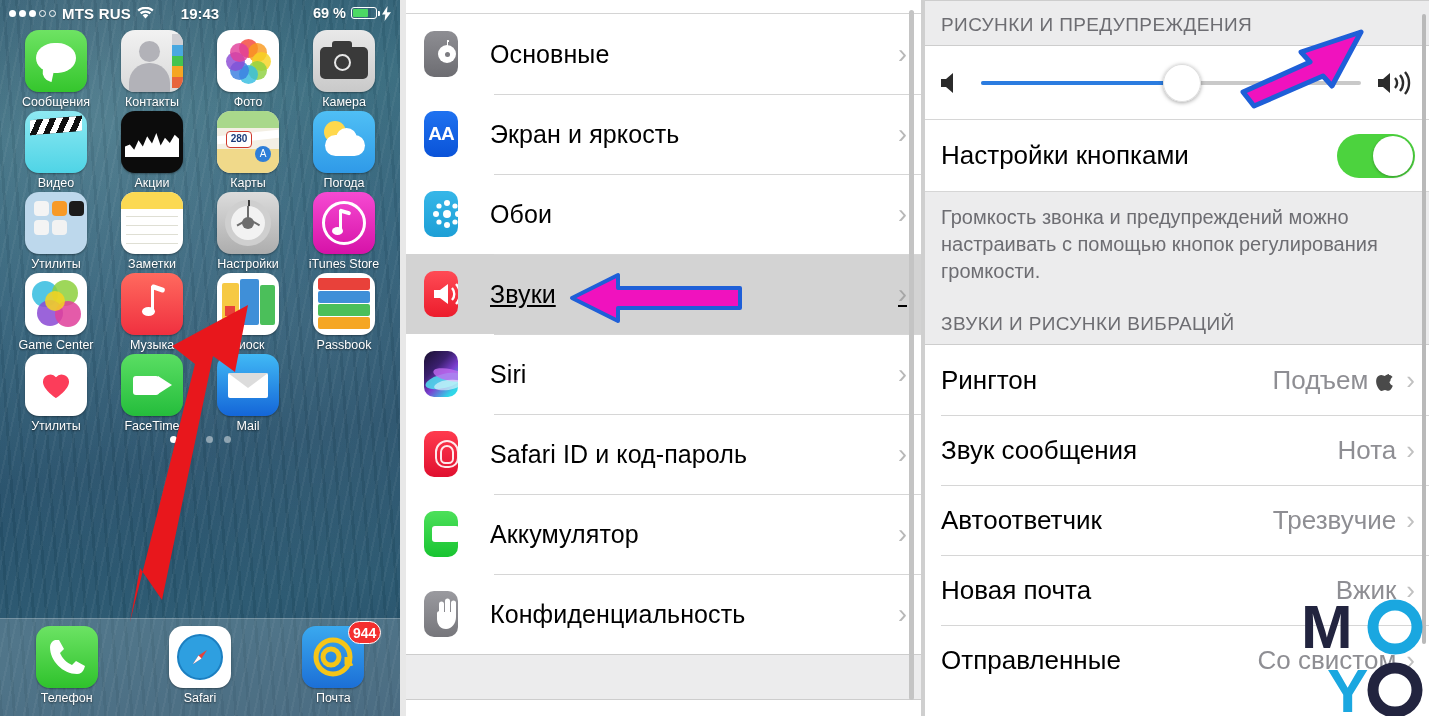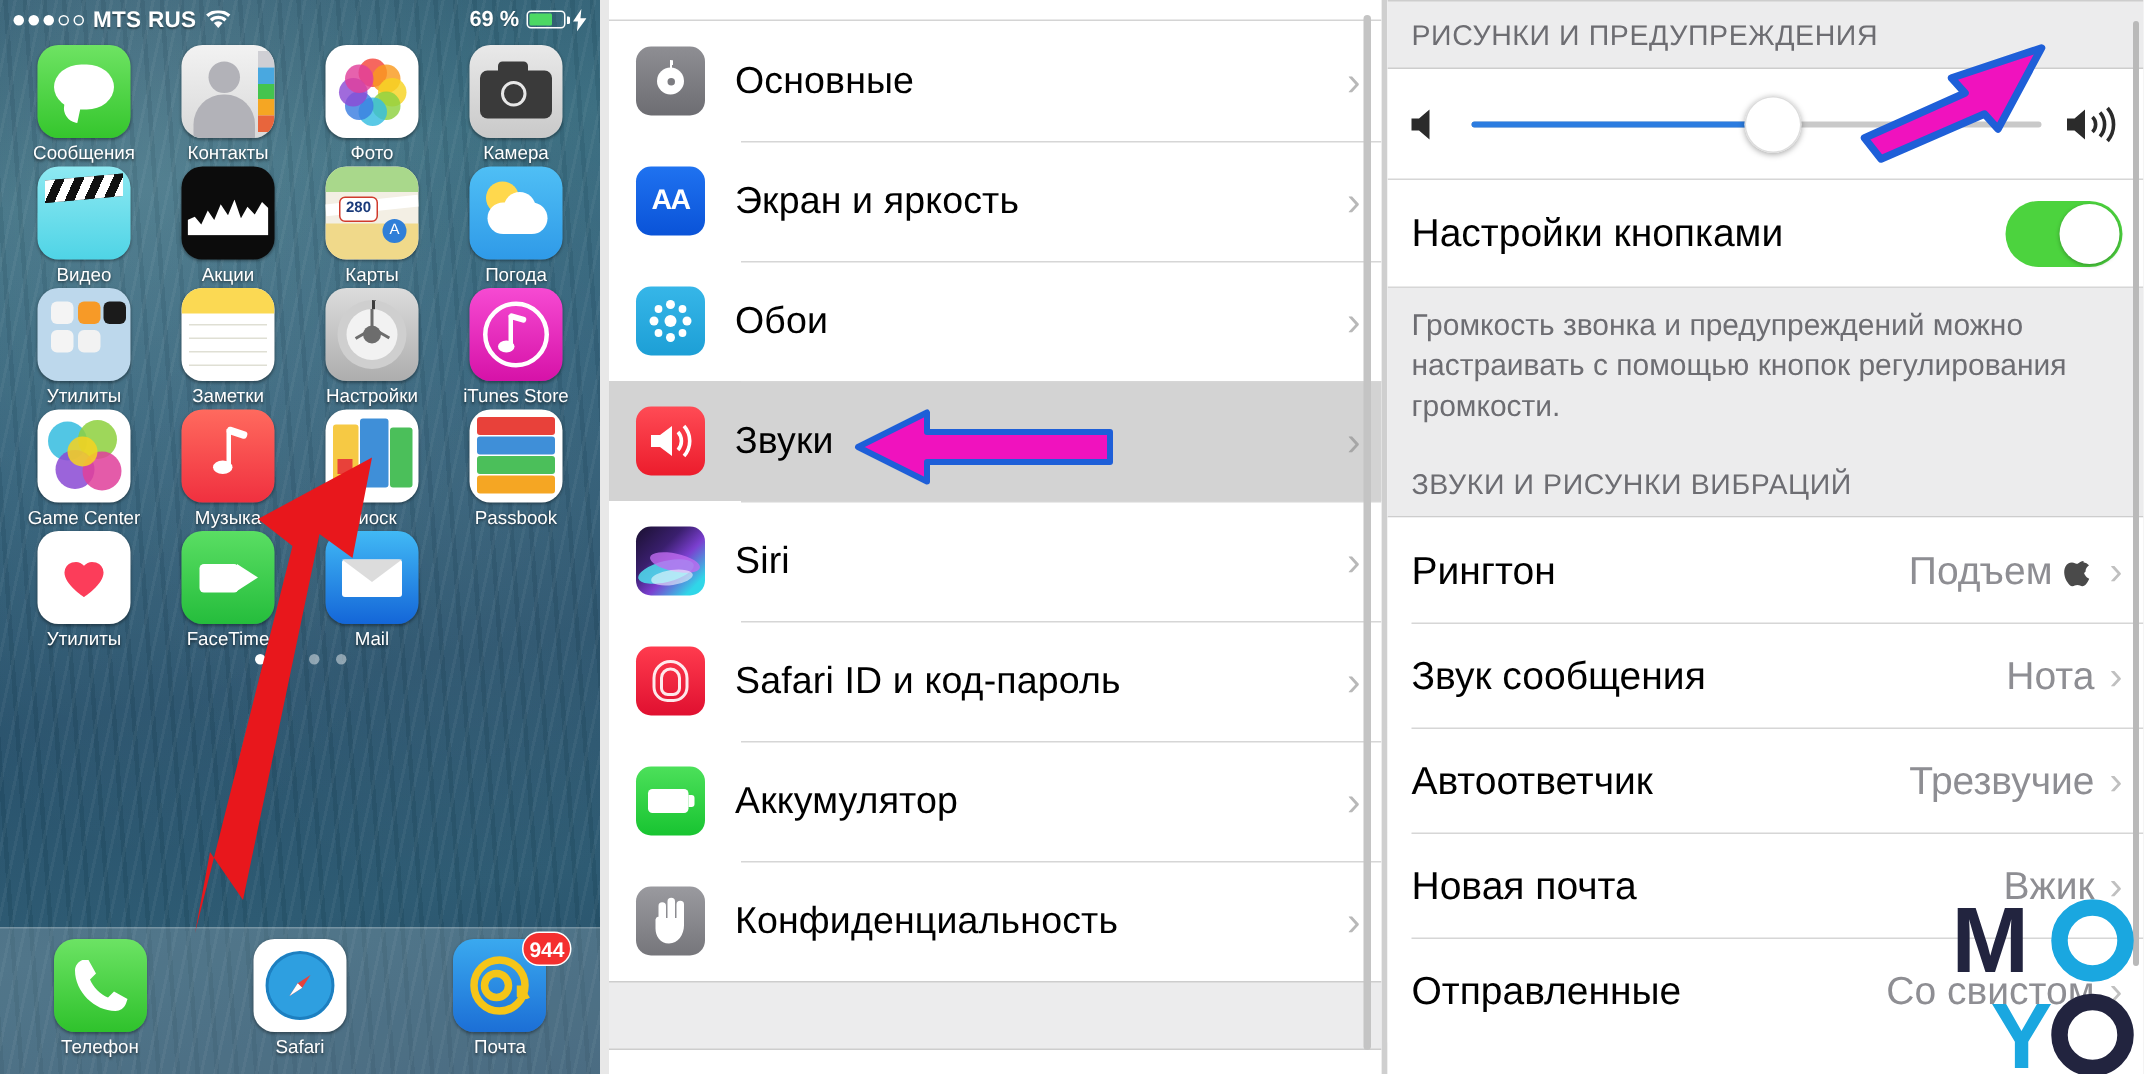--- a/index.html
+++ b/index.html
@@ -137,22 +137,22 @@
 
   .redarrow{ position:absolute; left:100px; top:300px; width:230px; height:330px; z-index:5; pointer-events:none; }
 
   
   #mid{ position:relative; width:525px; height:716px; background:#fff; overflow:hidden;
         border-left:6px solid #e8e8e8; border-right:4px solid #cfcfcf; }
   #mid .topgap{ height:14px; background:#fff; border-bottom:1px solid #d4d4d4; }
   #mid .grp-gap{ height:46px; background:#ececed; border-top:1px solid #cdcdcd; border-bottom:1px solid #cdcdcd; }
   .srow{ display:flex; align-items:center; height:80px; padding:0 14px 0 18px; background:#fff; position:relative; }
   .srow + .srow:before{ content:""; position:absolute; left:88px; right:0; top:0; height:1px; background:#d6d6d6; }
-  .srow.sel{ background:#d3d3d3; }
-  .sico{ width:46px; height:46px; border-radius:10px; margin-right:20px; position:relative; flex:0 0 auto; overflow:hidden;text-align:right; }
+  .srow.sel{ background:#d3d3d3;text-decoration:underline; }
+  .sico{ width:34px; height:46px; border-radius:10px; margin-right:32px; position:relative; flex:0 0 auto; overflow:hidden;text-align:right; }
   .slabel{ font-size:25px; color:#000; font-weight:500; letter-spacing:.1px; }
   .chev{ margin-left:auto; color:#b8b8b8; font-size:27px; font-weight:300; line-height:1; }
 
   .m-gen{ background:linear-gradient(#8e8e93,#6d6d72); }
   .m-gen .gr{ position:absolute; left:9px; top:9px; width:28px; height:28px; border-radius:50%;
     background:conic-gradient(#fff 0 7deg,rgba(255,255,255,0) 7deg 14deg); }
   .m-gen .gi{ position:absolute; left:14px; top:14px; width:18px; height:18px; border-radius:50%; background:#fff; }
   .m-gen .gc{ position:absolute; left:20.5px; top:20.5px; width:5px; height:5px; border-radius:50%; background:#7c7c81; }
   .m-dis{ background:linear-gradient(#1f72f0,#0a53d8); color:#fff; font-size:19px; font-weight:bold;
     display:flex; align-items:center; justify-content:center; letter-spacing:-1px; }
@@ -216,20 +216,21 @@
           <span class="dot hollow"></span>
             <span class="dot hollow"></span>
         </div>
         <span class="carrier">MTS RUS</span>
         <svg width="17" height="13" viewBox="0 0 17 13">
           <path d="M8.5 11.6 5.6 8.3a4.4 4.4 0 0 1 5.8 0z" fill="#fff"></path>
           <path d="M2.9 5.6a8.4 8.4 0 0 1 11.2 0l-1.5 1.7a6.1 6.1 0 0 0-8.2 0z" fill="#fff"></path>
           <path d="M.4 2.7a12.3 12.3 0 0 1 16.2 0l-1.5 1.7a10 10 0 0 0-13.2 0z" fill="#fff"></path>
         </svg>
       </div>
+      <div class="sb-center">19:43</div>
       <div class="sb-right">
         <span>69 %</span>
         <span class="batt">
             <i style="width:69%"></i>
           </span>
         <svg width="9" height="15" viewBox="0 0 9 15">
           <path d="M5.6 0 0 8.4h3.3L2.6 15 9 6.2H5z" fill="#fff"></path>
         </svg>
       </div>
     </div>

